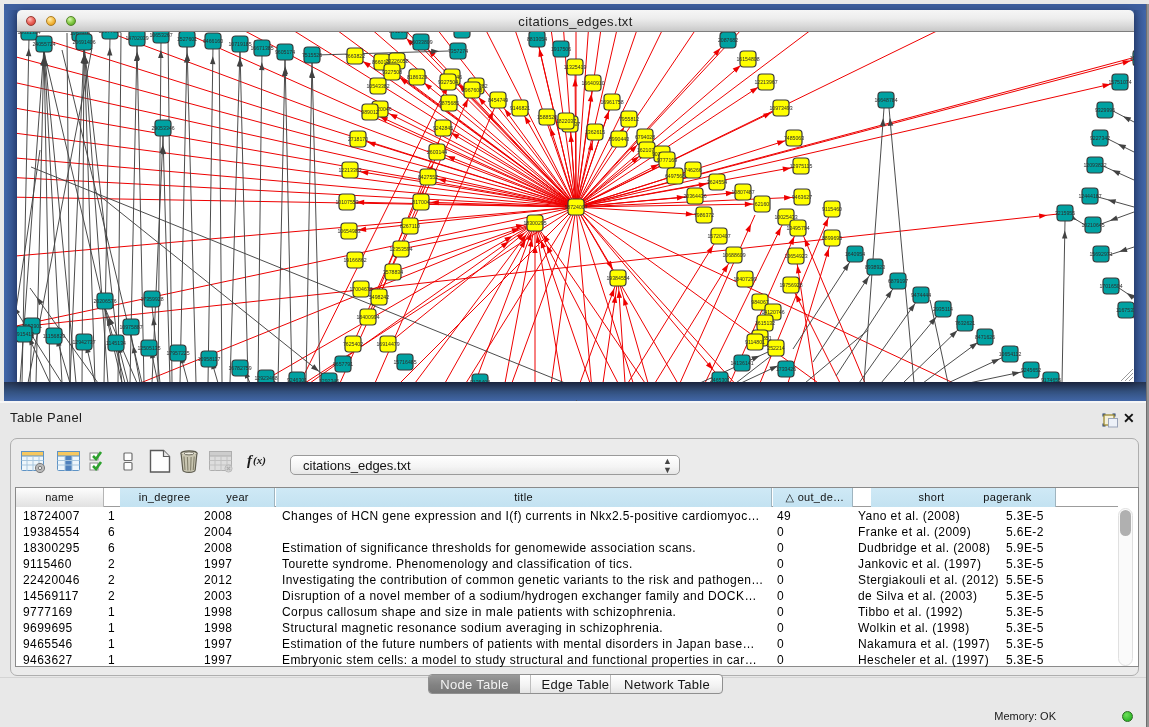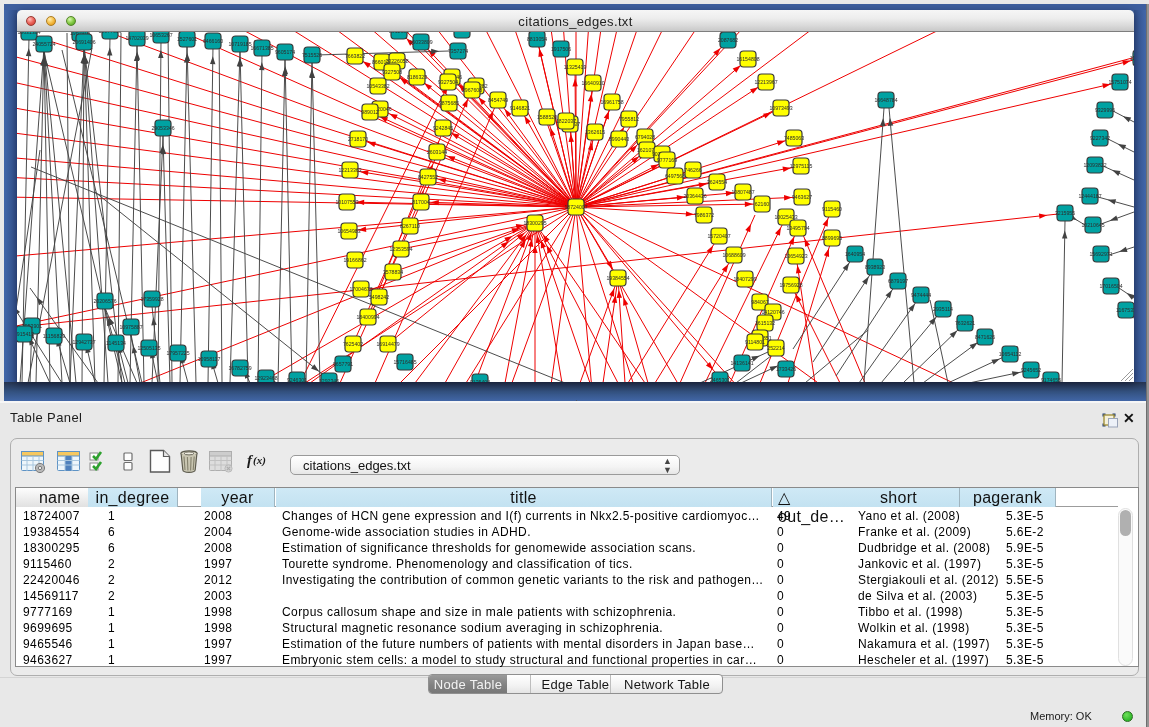--- a/index.html
+++ b/index.html
@@ -38,21 +38,21 @@
 #toolbox { position:absolute; left:10px; top:37px; width:1129px; height:238px; background:#ebebeb;
   border:1px solid #aeaeae; border-radius:7px; }
 #icons { position:absolute; left:0; top:10px; height:24px; }
 #combo { position:absolute; left:279px; top:16px; width:390px; height:20px; border:1px solid #9a9a9a; border-radius:5px;
   background:linear-gradient(180deg,#ffffff 0%,#f4f4f4 60%,#e6e6e6 100%); font-size:13px; color:#111; }
 #combo .lbl { position:absolute; left:12px; top:2px; }
 #combo .ud { position:absolute; right:7px; top:1px; font-size:9px; color:#444; line-height:9px; }
 
 
 #tbl { position:absolute; left:4px; top:48px; width:1124px; height:180px; background:#fff; border:1px solid #8a8a8a; }
-#thead { position:absolute; left:0; top:0; width:1102px; height:19px; border-bottom:1px solid #9c9c9c; font-size:16px; color:#111; letter-spacing:0.3px; }
+#thead { position:absolute; left:0; top:0; width:1102px; height:19px; border-bottom:1px solid #9c9c9c; font-size:11px; color:#111; letter-spacing:0.3px; }
 #thead .h { position:absolute; top:0; height:19px; line-height:19px; text-align:center;
   background:linear-gradient(180deg,#cfe9f6 0%,#c3e2f1 100%); border-right:1px solid #9fb4bf; }
 #thead .h.gray { background:linear-gradient(180deg,#fdfdfd 0%,#e9e9e9 70%,#e1e1e1 100%); border-right:1px solid #b5b5b5; }
 #tbody { position:absolute; left:0; top:20px; width:1102px; font-size:12px; color:#000; letter-spacing:0.42px; }
 .tr { position:relative; height:16px; line-height:16px; white-space:nowrap; }
 .tr div { position:absolute; top:0; height:16px; overflow:hidden; }
 .c0 { left:7px;   width:85px; }
 .c1 { left:92px;  width:95px; }
 .c2 { left:188px; width:74px; }
 .c3 { left:266px; width:492px; }
@@ -61,21 +61,21 @@
 .c6 { left:990px; width:100px; }
 #vscroll { position:absolute; right:5px; top:20px; width:15px; height:158px; background:#fafafa; border:1px solid #e0e0e0; border-radius:8px;}
 #vthumb { position:absolute; left:1px; top:1px; width:11px; height:26px; background:#b0b0b0; border-radius:6px; }
 
 
 #tabs { position:absolute; left:428px; top:273px; width:295px; height:20px; letter-spacing:0.3px; border:1px solid #8f8f8f; border-radius:4px;
   background:linear-gradient(180deg,#ffffff 0%,#f2f2f2 60%,#e4e4e4 100%); font-size:13px; overflow:hidden; }
 #tabs .seg { position:absolute; top:0; height:20px; line-height:19px; text-align:center; color:#161616; }
 #tabs .sel { background:linear-gradient(180deg,#9a9a9a 0%,#828282 50%,#757575 100%); color:#f3f3f3; }
 #tabline { position:absolute; left:0; top:276px; width:1146px; height:1px; background:#d4d4d4; }
-#mem { position:absolute; left:1030px; top:309px; width:86px; text-align:left; font-size:11px; color:#1a1a1a; }
+#mem { position:absolute; left:970px; top:309px; width:86px; text-align:right; font-size:11px; color:#1a1a1a; }
 #memdot { position:absolute; left:1122px; top:310px; width:11px; height:11px; border-radius:50%;
   background:radial-gradient(circle at 38% 32%,#6fe05a,#2fb82a 70%); border:1px solid #2a6b1f; }
 </style></head>
 <body>
 <div id="stage">
   <div id="desk"></div>
     <div id="deskL"></div>
     <div id="deskR"></div>
     <div id="deskB"></div>
     <div id="deskT"></div>
@@ -806,42 +806,41 @@
  <text x="6" y="12" font-family="Liberation Serif,serif" font-style="italic" font-weight="bold" font-size="11" fill="#1a1a1a">(x)</text>
 </g>
 </svg></div>
       <div id="combo">
           <span class="lbl">citations_edges.txt</span>
           <span class="ud">▲<br>▼</span>
         </div>
       <div id="tbl">
         <div id="thead">
           <div class="h gray" style="left:0;width:88px;">name</div>
-          <div class="h" style="left:72px;width:90px;">in_degree</div>
+          <div class="h" style="left:104px;width:90px;">in_degree</div>
           <div class="h" style="left:185px;width:74px;">year</div>
           <div class="h" style="left:260px;width:496px;">title</div>
-          <div class="h" style="left:757px;width:80px;text-align:left;padding-left:5px;">△ out_de…</div>
-          <div class="h" style="left:822px;width:122px;">short</div>
+          <div class="h" style="left:757px;width:80px;text-align:center;padding-left:5px;">△ out_de…</div>
+          <div class="h" style="left:855px;width:122px;">short</div>
           <div class="h" style="left:944px;width:96px;">pagerank</div>
         </div>
         <div id="tbody">
             <div class="tr">
               <div class="c0">18724007</div>
               <div class="c1">1</div>
               <div class="c2">2008</div>
               <div class="c3">Changes of HCN gene expression and I(f) currents in Nkx2.5-positive cardiomyoc…</div>
               <div class="c4">49</div>
               <div class="c5">Yano et al. (2008)</div>
               <div class="c6">5.3E-5</div>
             </div>
             <div class="tr">
               <div class="c0">19384554</div>
               <div class="c1">6</div>
               <div class="c2">2004</div>
-              <div class="c3">Genome-wide association studies in ADHD.</div>
               <div class="c4">0</div>
               <div class="c5">Franke et al. (2009)</div>
               <div class="c6">5.6E-2</div>
             </div>
             <div class="tr">
               <div class="c0">18300295</div>
               <div class="c1">6</div>
               <div class="c2">2008</div>
               <div class="c3">Estimation of significance thresholds for genomewide association scans.</div>
               <div class="c4">0</div>
@@ -863,31 +862,32 @@
               <div class="c2">2012</div>
               <div class="c3">Investigating the contribution of common genetic variants to the risk and pathogen…</div>
               <div class="c4">0</div>
               <div class="c5">Stergiakouli et al. (2012)</div>
               <div class="c6">5.5E-5</div>
             </div>
             <div class="tr">
               <div class="c0">14569117</div>
               <div class="c1">2</div>
               <div class="c2">2003</div>
+              <div class="c3">Disruption of a novel member of a sodium/hydrogen exchanger family and DOCK…</div>
               <div class="c4">0</div>
               <div class="c5">de Silva et al. (2003)</div>
               <div class="c6">5.3E-5</div>
             </div>
             <div class="tr">
               <div class="c0">9777169</div>
               <div class="c1">1</div>
               <div class="c2">1998</div>
               <div class="c3">Corpus callosum shape and size in male patients with schizophrenia.</div>
               <div class="c4">0</div>
-              <div class="c5">Tibbo et al. (1998)</div>
+              <div class="c5">Tibbo et al. (1992)</div>
               <div class="c6">5.3E-5</div>
             </div>
             <div class="tr">
               <div class="c0">9699695</div>
               <div class="c1">1</div>
               <div class="c2">1998</div>
               <div class="c3">Structural magnetic resonance sodium averaging in schizophrenia.</div>
               <div class="c4">0</div>
               <div class="c5">Wolkin et al. (1998)</div>
               <div class="c6">5.3E-5</div>
@@ -911,19 +911,19 @@
               <div class="c6">5.3E-5</div>
             </div>
           </div>
         <div id="vscroll">
             <div id="vthumb"></div>
           </div>
       </div>
     </div>
     <div id="tabline"></div>
     <div id="tabs">
-      <div class="seg sel" style="left:0;width:78px;">Node Table</div>
+      <div class="seg sel" style="left:0;width:91px;">Node Table</div>
       <div class="seg" style="left:91px;width:90px;border-left:1px solid #bdbdbd;margin-left:10px;">Edge Table</div>
       <div class="seg" style="left:181px;width:113px;border-left:1px solid #bdbdbd;">Network Table</div>
     </div>
     <div id="mem">Memory: OK</div>
     <div id="memdot"></div>
   </div>
 </div>
 </body></html>

